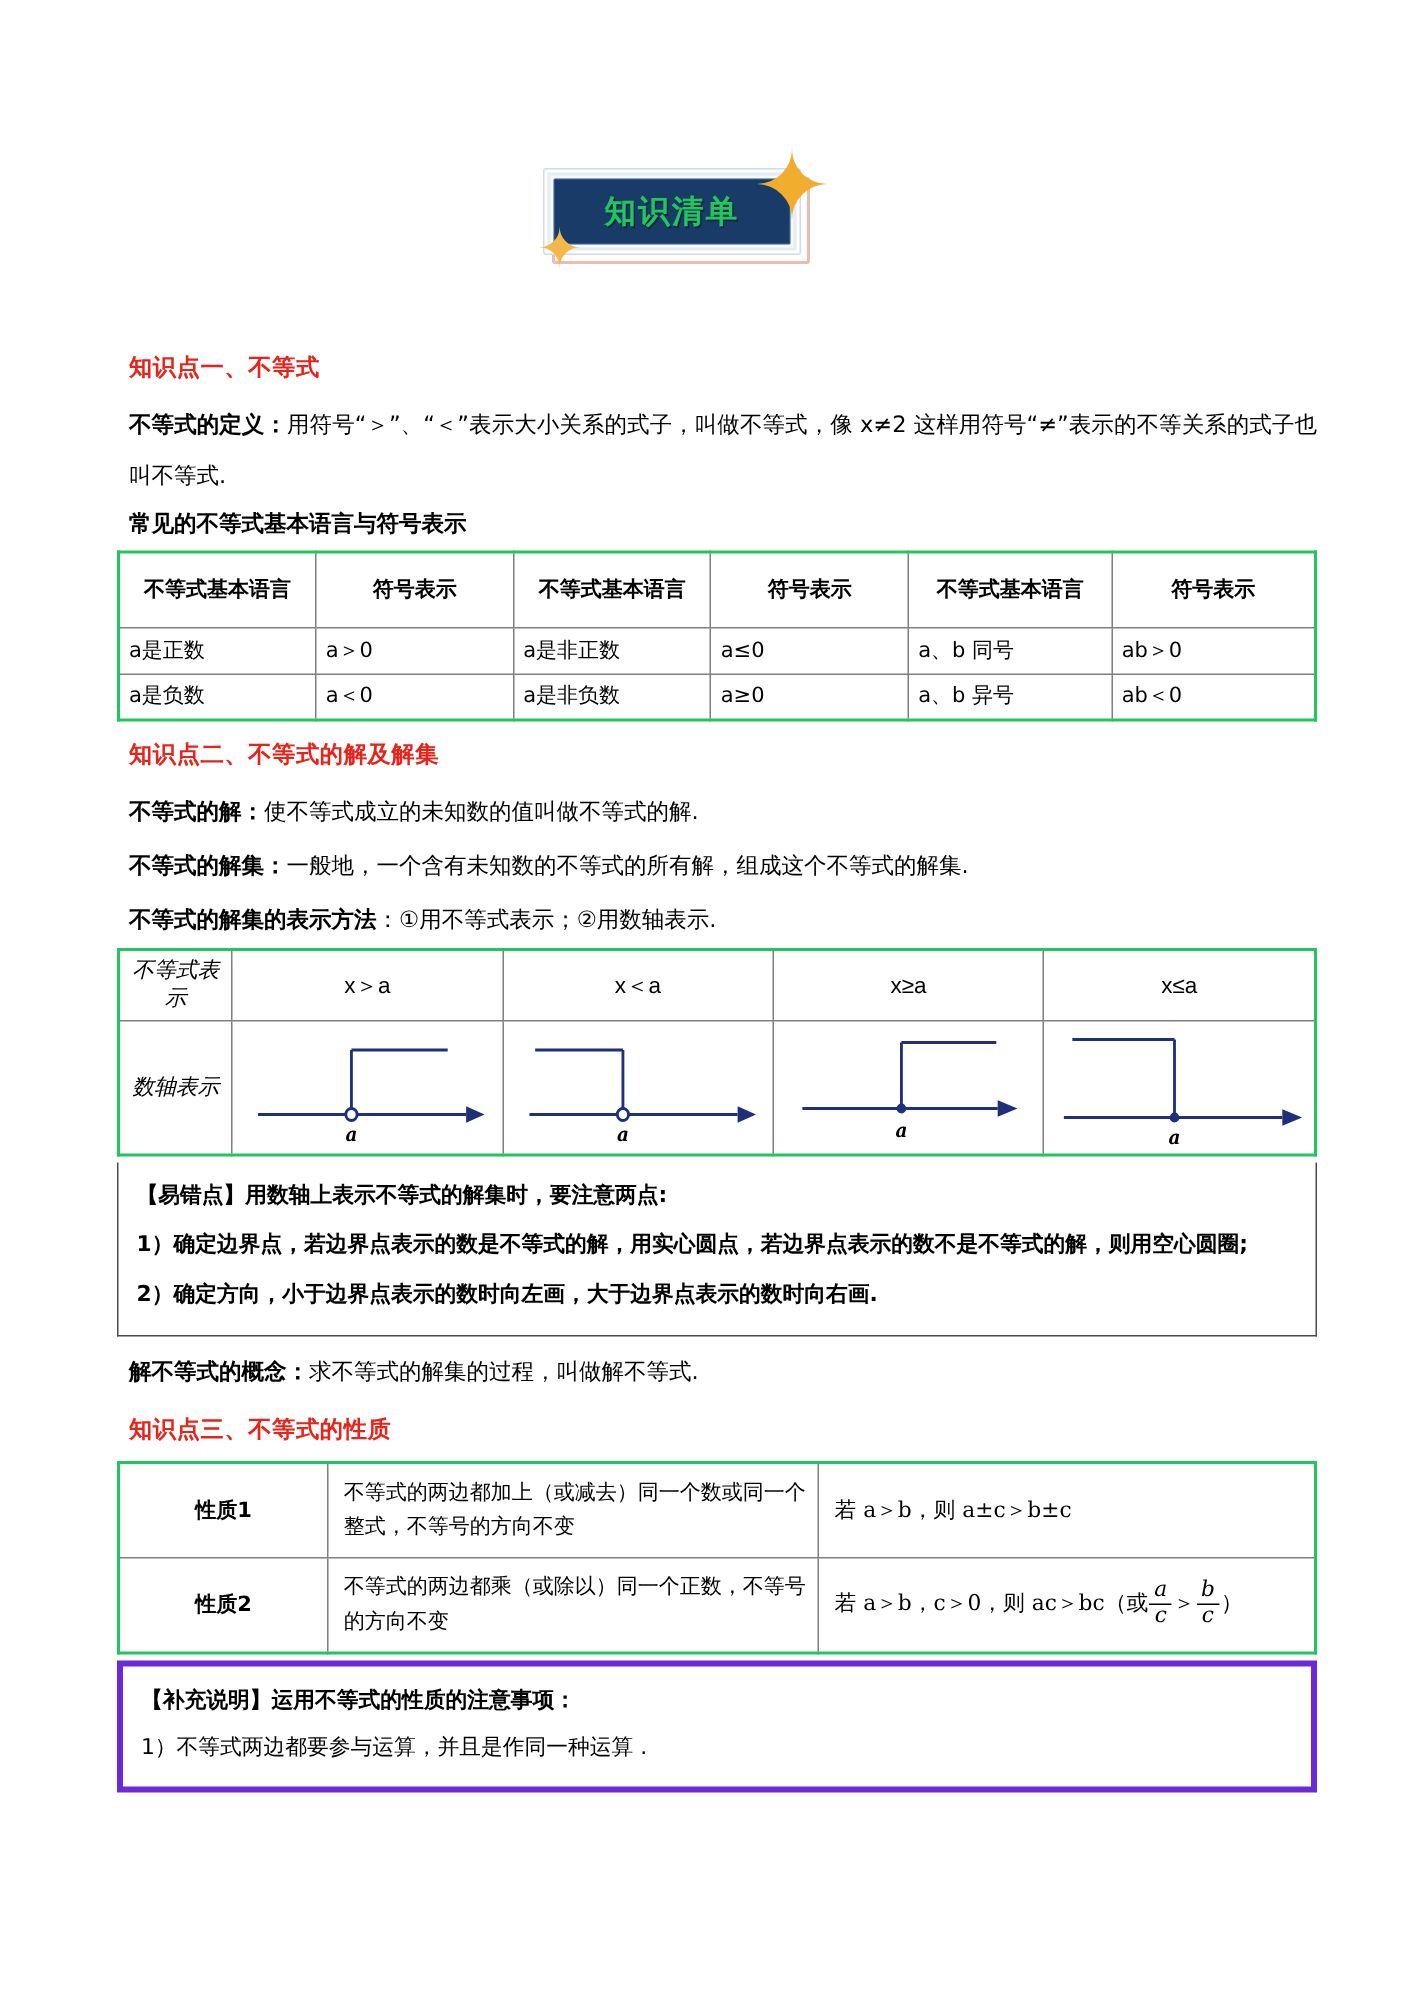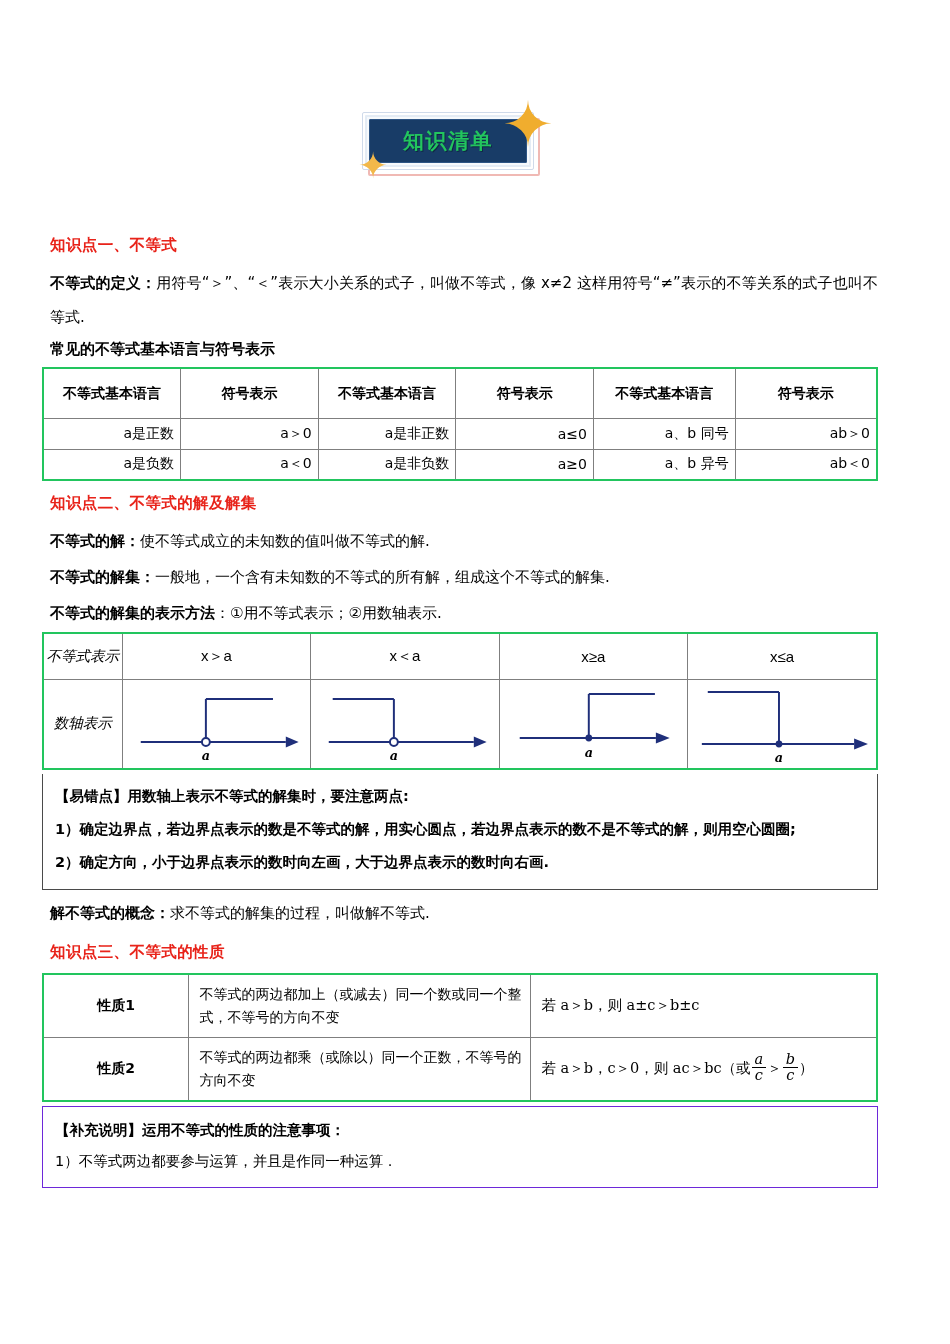--- a/index.html
+++ b/index.html
@@ -67,21 +67,21 @@
     font-weight: bold;
     letter-spacing: 1.5px;
     text-shadow: 1px 1px 0 rgba(0,0,0,.35);
     font-family: "DejaVu Sans", "Liberation Sans", sans-serif;
   }
   .star { position: absolute; color: #f2b338; line-height: 1; pointer-events: none; }
   .star-big   { left: 142px; top: -14px; font-size: 62px; color: #f0ad2e; }
   .star-small { left: -2px;  top: 40px;  font-size: 36px; color: #f2b84a; }
 
   
-  .content { padding: 0 72px 0 42px; }
+  .content { padding: 0 72px 0 78px; }
 
   h2.kp {
     color: #e8231a;
     font-size: 15.5px;
     font-weight: bold;
     margin: 12px 0 10px 8px;
     letter-spacing: .4px;
     font-family: "DejaVu Sans", "Liberation Sans", sans-serif;
   }
   p.para {
@@ -116,21 +116,21 @@
   table.doc.outerdark { border: 2px solid #22c55e; }
 
   .t1 th {
     text-align: center;
     font-weight: bold;
     font-size: 14.5px;
     height: 50px;
     line-height: 20px;
   }
   .t1 td {
-    text-align: right;
+    text-align: left;
     height: 31px;
     font-size: 14px;
   }
   .mono { font-family: "DejaVu Serif", "Liberation Serif", serif; }
 
   
   .t2 td { padding: 0; }
   .t2 .rowlab {
     text-align: center;
     font-size: 14.5px;
@@ -179,21 +179,21 @@
     line-height: 1.05;
     margin: 0 1px;
     position: relative;
     top: -1px;
   }
   .frac .num { display: block; padding: 0 3px; }
   .frac .den { display: block; padding: 0 3px; border-top: 1px solid #000; }
 
   
   .suppbox {
-    border: 1px solid #6d28d9;
+    border: 4px solid #6d28d9;
     padding: 8px 12px 10px 12px;
     margin-top: 2px;
   }
   .suppbox .sh {
     font-size: 14.5px; font-weight: bold; line-height: 30px; margin: 0;
     font-family: "DejaVu Sans", "Liberation Sans", sans-serif;
   }
   .suppbox .si {
     font-size: 14.5px; line-height: 32px; margin: 0;
     font-family: "DejaVu Sans", "Liberation Sans", sans-serif;

